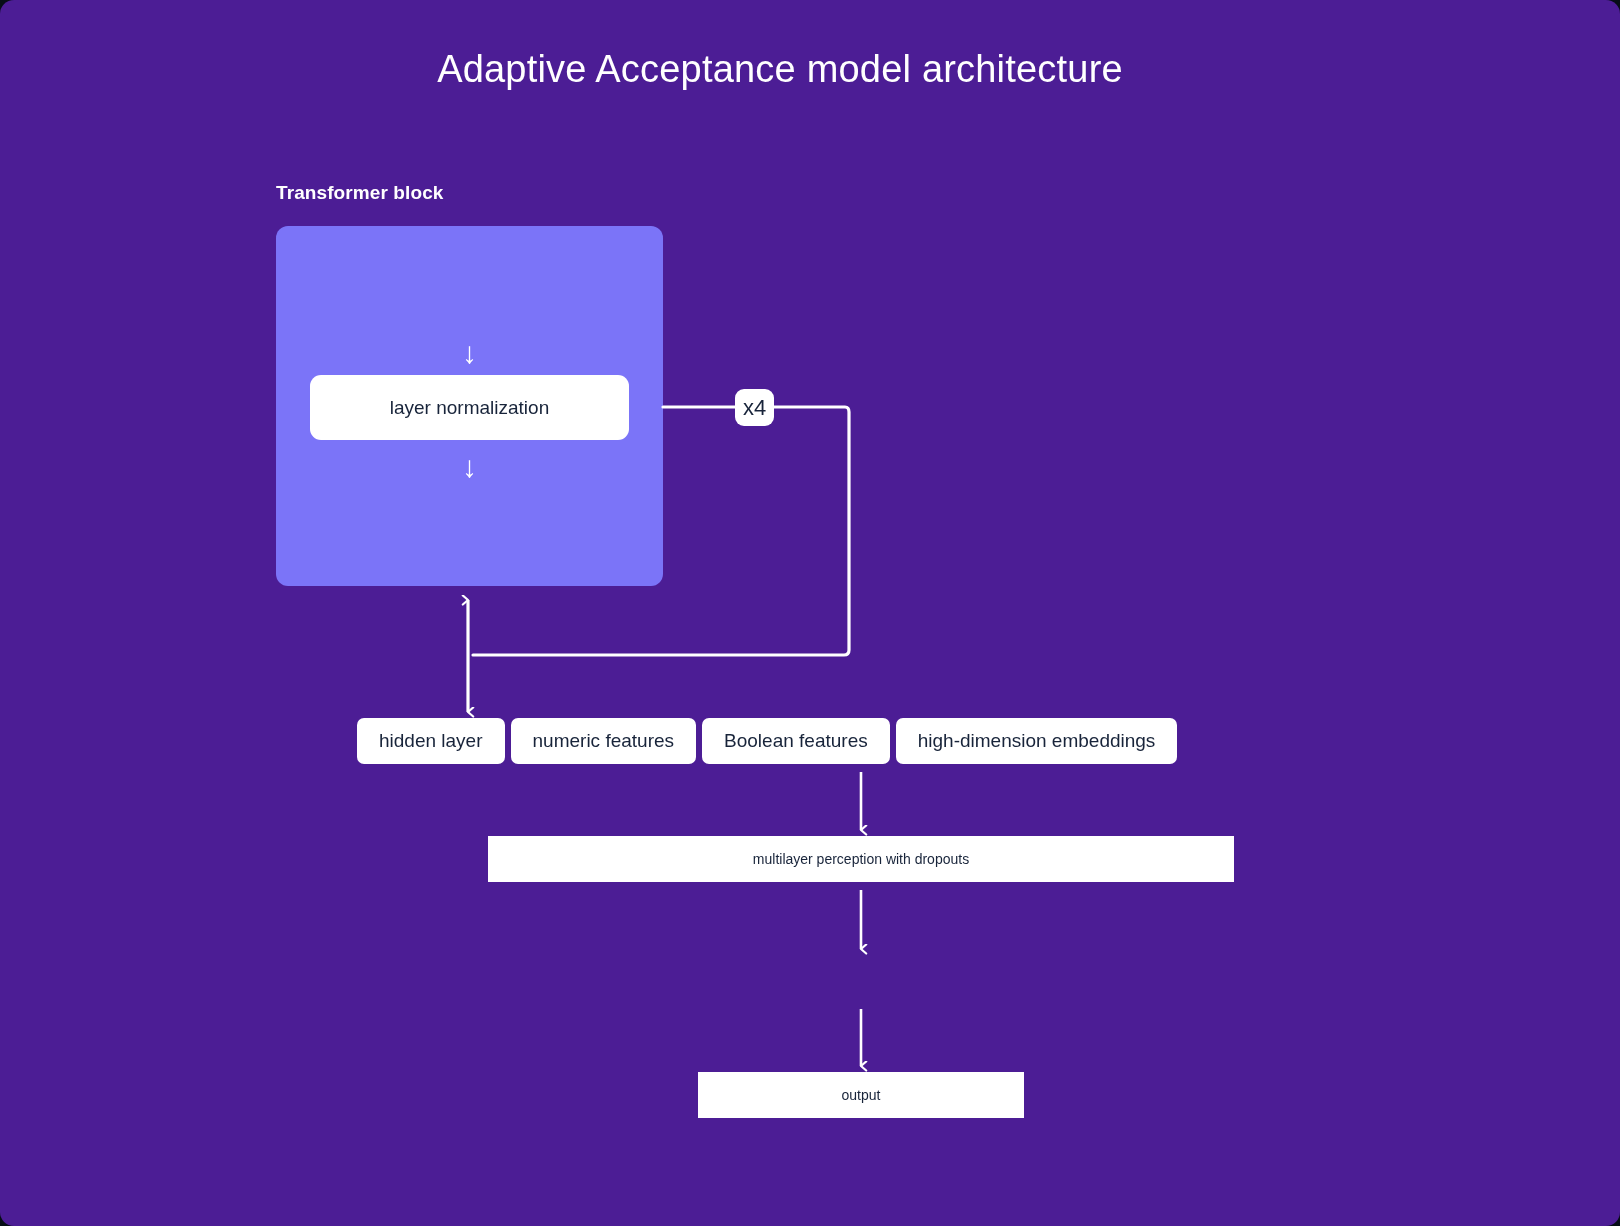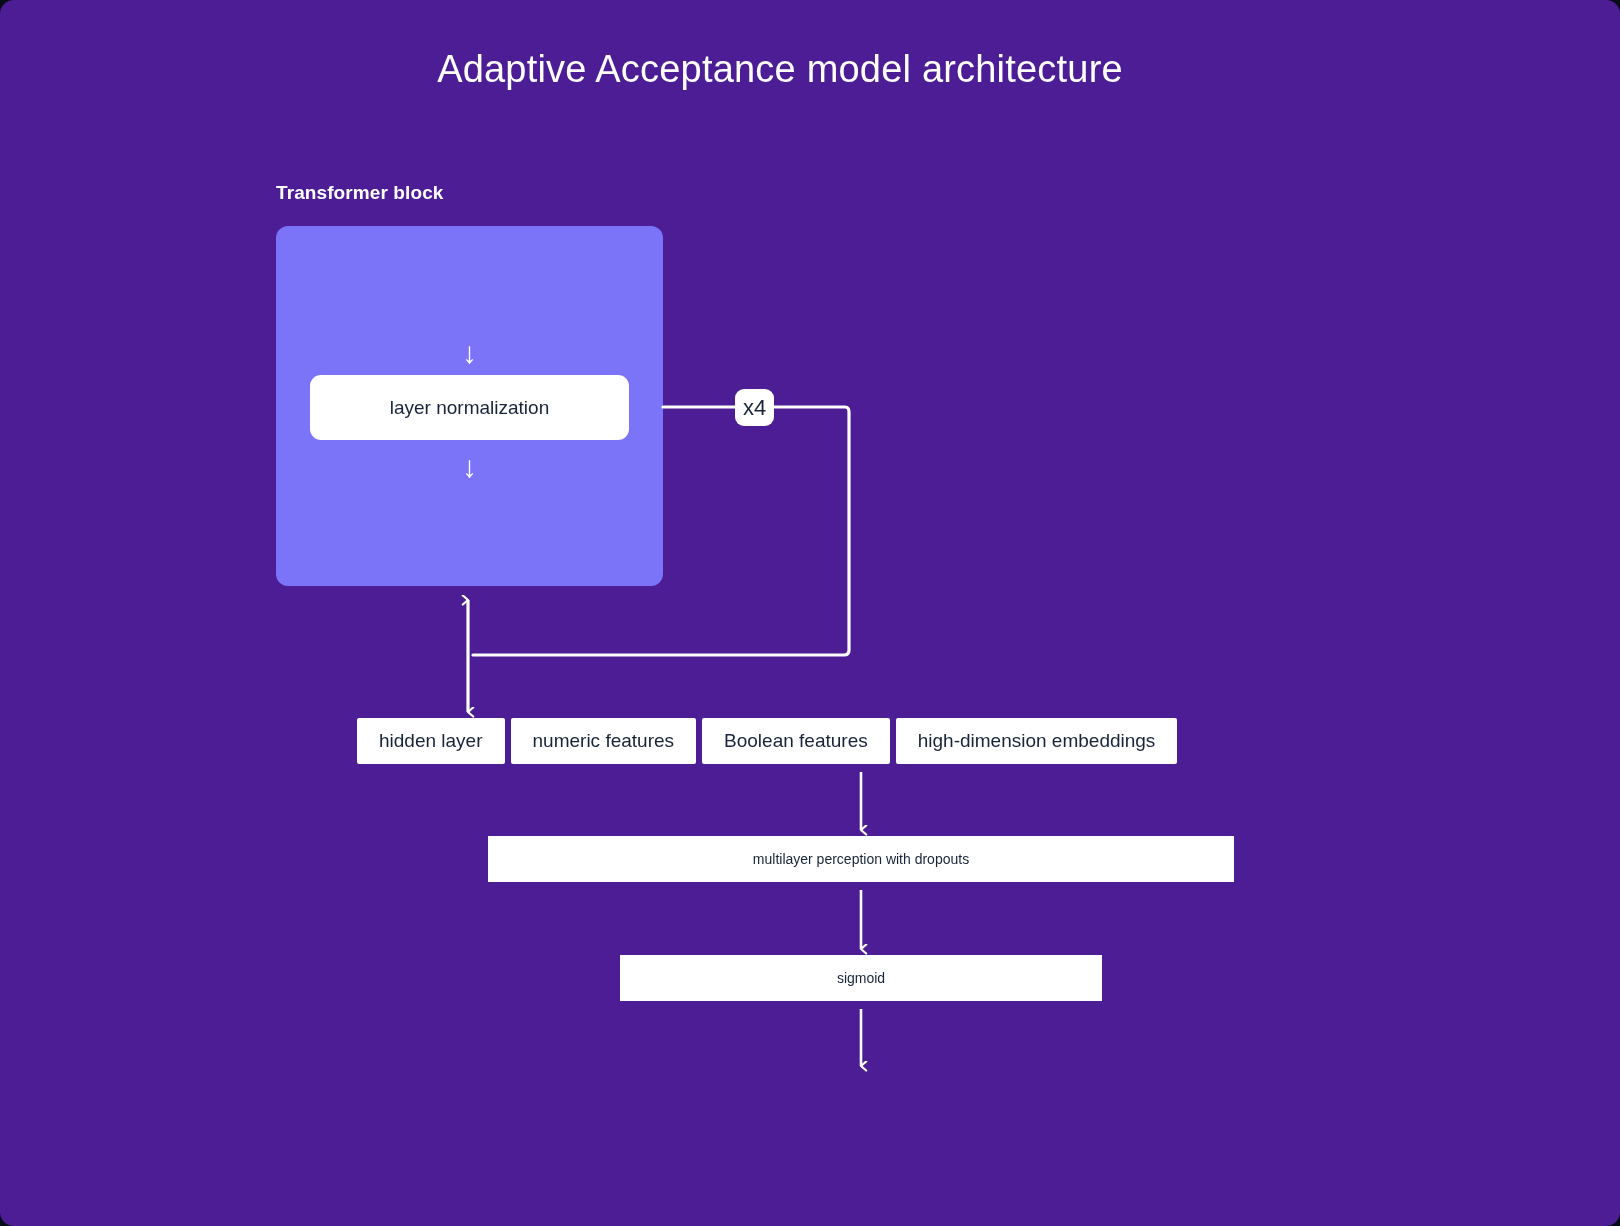--- a/index.html
+++ b/index.html
@@ -117,21 +117,21 @@
   #feature-row {
     position: absolute;
     left: 357px;
     top: 718px;
     display: flex;
     gap: 6px;
   }
   .feature-box {
     height: 46px;
     background: #ffffff;
-    border-radius: 2px;
+    border-radius: 7px;
     color: #18243a;
     font-size: 19px;
     display: flex;
     align-items: center;
     justify-content: center;
     padding: 8px 22px;
     box-sizing: border-box;
     white-space: nowrap;
   }
 
@@ -190,15 +190,15 @@
   <div id="x4-badge">x4</div>
 
   <div id="feature-row">
     <div class="feature-box">hidden layer</div>
     <div class="feature-box">numeric features</div>
     <div class="feature-box">Boolean features</div>
     <div class="feature-box">high-dimension embeddings</div>
   </div>
 
   <div class="stack-box" id="box-mlp">multilayer perception with dropouts</div>
-  <div class="stack-box" id="box-sigmoid">sigmoid</div>
+  <div class="stack-box" id="box-output">output</div>
 
 </div>
 
 </body></html>

